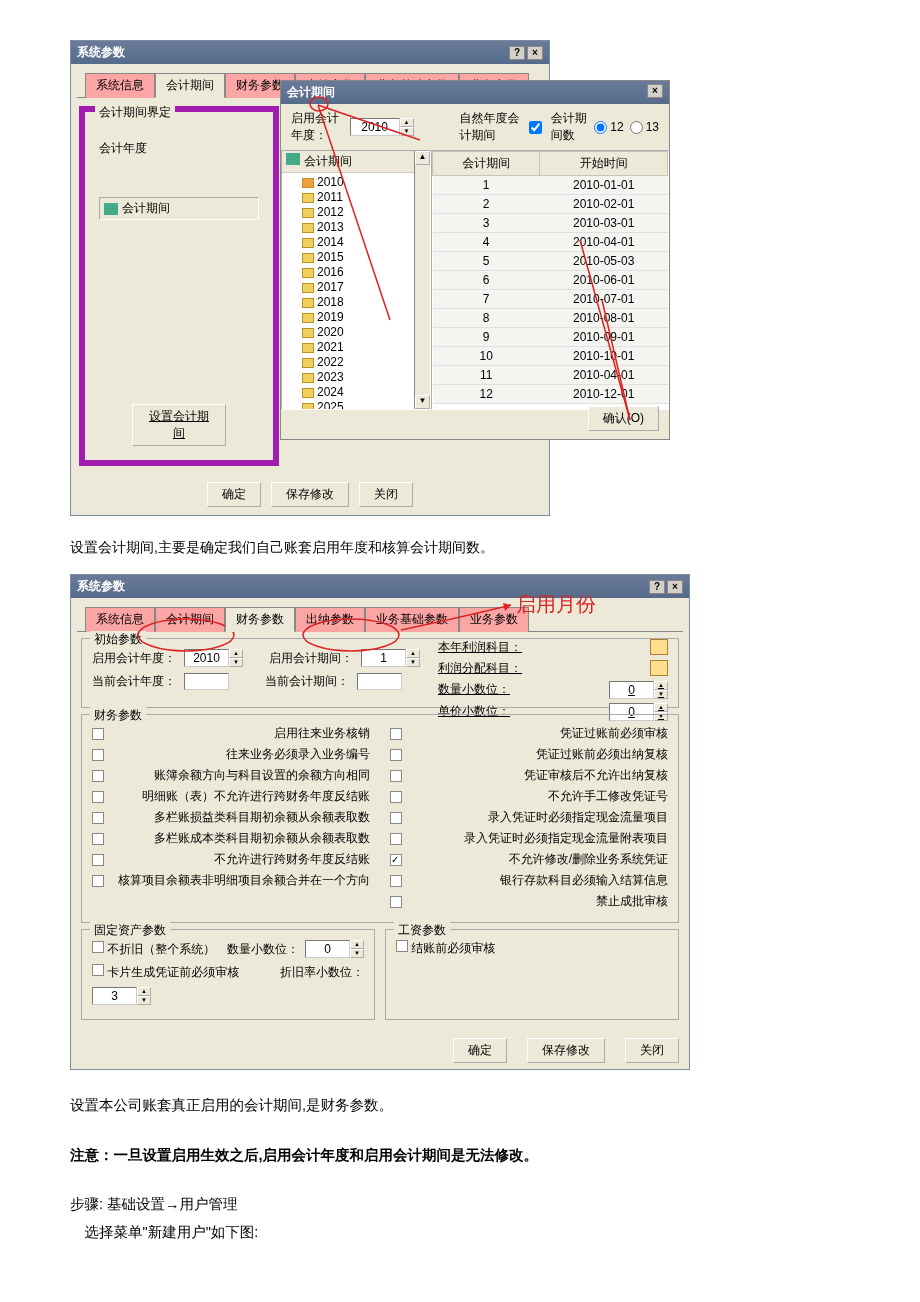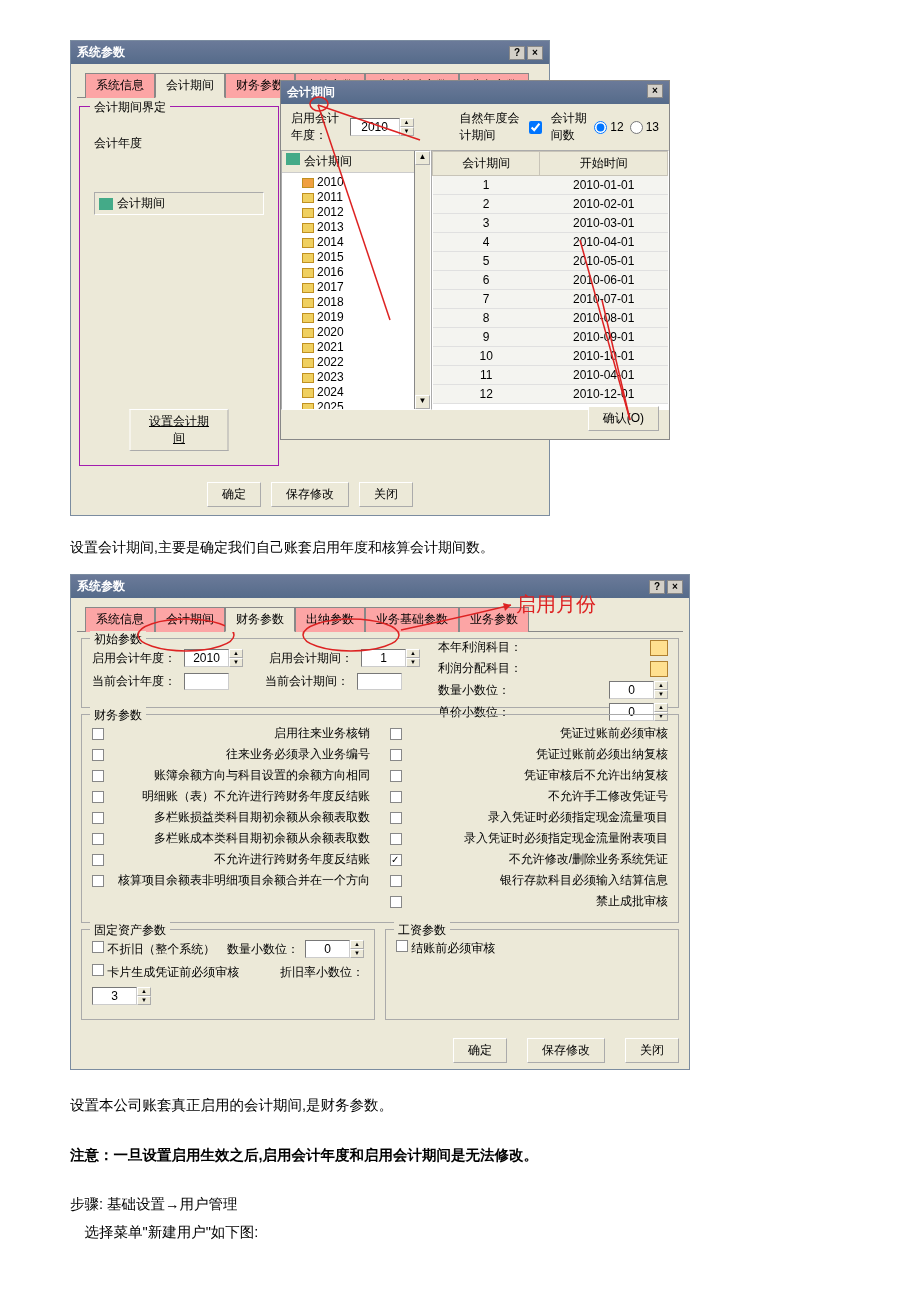--- a/index.html
+++ b/index.html
@@ -10,21 +10,21 @@
     .dialog1-wrap { position: relative; margin-bottom: 20px; }
     .dialog { border: 1px solid #7b8ca0; background: #ece9d8; }
     .titleBar { background: linear-gradient(to bottom, #6b7a99, #556b8a); color: #fff; font-weight: bold; padding: 3px 6px; display: flex; justify-content: space-between; align-items: center; }
     .titleBar .btns { display: flex; gap: 2px; }
     .titleBar .btns span { width: 16px; height: 14px; background: #d4d0c8; border: 1px solid #888; color: #000; font-size: 10px; text-align: center; line-height: 12px; cursor: default; }
     .tabStrip { padding: 4px 8px 0 8px; display: flex; gap: 0; border-bottom: 1px solid #888; margin: 4px 6px 0 6px; }
     .tab { padding: 3px 10px; border: 1px solid #888; border-bottom: none; background: #fca5a5; font-size: 12px; cursor: default; position: relative; top: 1px; }
     .tab.active { background: #ece9d8; border-bottom: 1px solid #ece9d8; z-index: 2; }
     
     .d1-body { display: flex; gap: 0; margin: 8px; }
-    .d1-left { border: 1px solid #a21caf; padding: 20px 14px 14px 14px; position: relative; flex: 0 0 200px; height: 360px; }
+    .d1-left { border: 6px solid #a21caf; padding: 20px 14px 14px 14px; position: relative; flex: 0 0 200px; height: 360px; }
     .d1-left .legend { position: absolute; top: -8px; left: 10px; background: #ece9d8; padding: 0 4px; }
     .d1-left .row-label { display: block; margin: 8px 0 40px 0; }
     .tree-header { background: #ece9d8; border: 1px inset #fff; padding: 2px 4px; display: flex; align-items: center; gap: 4px; }
     .tree-icon { width: 14px; height: 12px; background: #4a8; display: inline-block; }
     .btn { background: #ece9d8; border: 1px outset #fff; padding: 3px 14px; cursor: default; font-size: 12px; }
     .setPeriodBtn { position: absolute; bottom: 14px; left: 50%; transform: translateX(-50%); text-decoration: underline; }
     
     .d1-right { flex: 1; border: 1px solid #888; position: relative; }
     .panelTitle { background: linear-gradient(to bottom, #6b7a99, #556b8a); color: #fff; font-weight: bold; padding: 3px 6px; display: flex; justify-content: space-between; }
     .panelTitle .close { width: 16px; height: 14px; background: #d4d0c8; border: 1px solid #888; color: #000; font-size: 10px; text-align: center; line-height: 12px; }
@@ -57,21 +57,21 @@
     
     
     .dialog2 .body { padding: 6px 10px; }
     .fs2 { border: 1px solid #aaa; padding: 10px 10px 8px 10px; position: relative; margin-bottom: 6px; }
     .fs2 .legend { position: absolute; top: -8px; left: 8px; background: #ece9d8; padding: 0 4px; }
     .initRow { display: flex; align-items: center; gap: 6px; margin-bottom: 6px; flex-wrap: wrap; }
     .initRow label { margin-right: 2px; }
     .txtInput { width: 60px; height: 17px; border: 1px inset #ccc; background: #fff; text-align: right; padding: 0 4px; font-size: 12px; }
     .txtInput.sm { width: 45px; }
     .fs2 .rightCol { position: absolute; right: 10px; top: 0px; width: 230px; }
-    .rightCol .rr { display: flex; justify-content: space-between; align-items: center; margin-bottom: 4px; }
+    .rightCol .rr { display: flex; justify-content: space-between; margin-bottom: 4px; text-decoration: underline; }
     .iconBtn { width: 18px; height: 16px; background: #ffe090; border: 1px solid #b08030; display: inline-block; }
     
     .checkGrid { display: flex; gap: 20px; }
     .checkCol { flex: 1; }
     .checkCol label { display: flex; align-items: center; gap: 6px; margin-bottom: 4px; font-size: 12px; justify-content: space-between; }
     .cb { width: 12px; height: 12px; border: 1px solid #888; background: #fff; display: inline-block; flex-shrink: 0; }
     .cb.chk::after { content: "✓"; font-size: 10px; line-height: 10px; display: block; }
     
     .assetSalary { display: flex; gap: 10px; }
     .assetSalary .fs2 { flex: 1; }
@@ -249,21 +249,21 @@
                 <tr>
                   <td>3</td>
                   <td>2010-03-01</td>
                 </tr>
                 <tr>
                   <td>4</td>
                   <td>2010-04-01</td>
                 </tr>
                 <tr>
                   <td>5</td>
-                  <td>2010-05-01</td>
+                  <td>2010-05-03</td>
                 </tr>
                 <tr>
                   <td>6</td>
                   <td>2010-06-01</td>
                 </tr>
                 <tr>
                   <td>7</td>
                   <td>2010-07-01</td>
                 </tr>
                 <tr>

